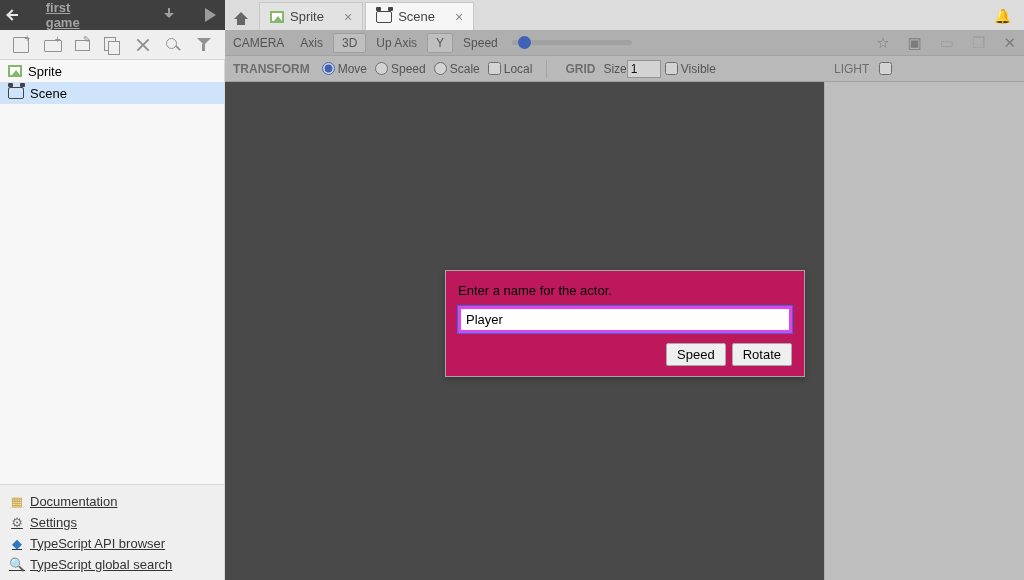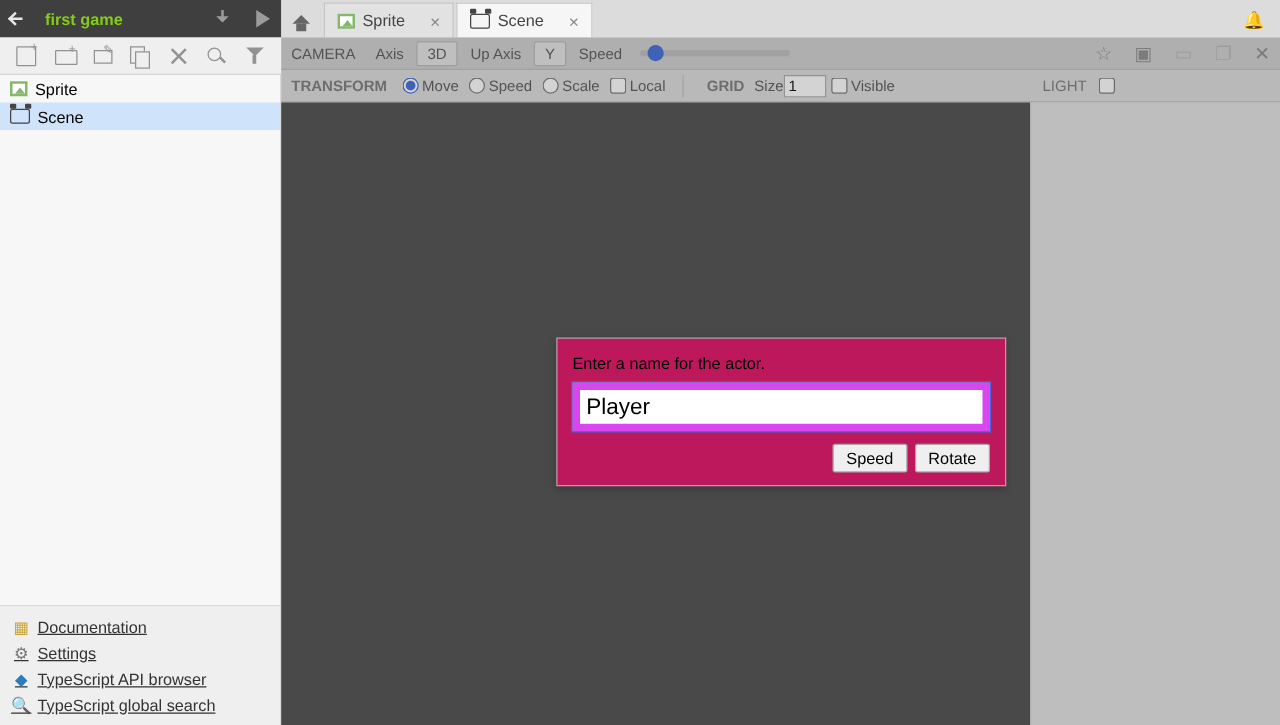--- a/index.html
+++ b/index.html
@@ -1,22 +1,22 @@
 <!DOCTYPE html>
 <html><head>
 <meta charset="utf-8">
 <style>
   * { box-sizing: border-box; margin: 0; padding: 0; font-family: Arial, Helvetica, sans-serif; }
   html, body { width: 1024px; height: 580px; overflow: hidden; background: #e6e6e6; }
 
   
   .projectbar {
     position: absolute; left: 0; top: 0; width: 225px; height: 30px;
-    background: #3f3f3f; color: #84cc16; display: flex; align-items: center;
-    padding: 0 8px; gap: 18px; font-size: 13px;
+    background: #3f3f3f; color: #a3a3a3; display: flex; align-items: center;
+    padding: 0 8px; gap: 28px; font-size: 13px; text-decoration: underline;
   }
   .projectbar .back { width: 10px; height: 10px; display:inline-block; position:relative;}
   .projectbar .back::before { content:""; position:absolute; width:10px; height:2px; background:#e8e8e8; top:4px; left:0;}
   .projectbar .back::after { content:""; position:absolute; width:6px; height:6px; border-left:2px solid #e8e8e8; border-bottom:2px solid #e8e8e8; transform:rotate(45deg); top:1px; left:0;}
   .projectbar .spacer { flex:1; }
   .projectbar .dl, .projectbar .play { width:14px; height:14px; opacity:.55; }
   .dl { position:relative; }
   .dl::before { content:""; position:absolute; left:6px; top:0; width:2px; height:9px; background:#e8e8e8;}
   .dl::after  { content:""; position:absolute; left:2px; top:5px; width:0; height:0; border-left:5px solid transparent; border-right:5px solid transparent; border-top:5px solid #e8e8e8;}
   .play { position:relative; opacity:.85;}
@@ -123,22 +123,22 @@
   }
 
   
   .dim{position:absolute;left:225px;right:0;top:30px;bottom:0;background:rgba(80,80,80,0.25);}
   .dialog{
     position:absolute; width:360px; left:445px; top:270px;
     background:#be185d; border:1px solid #a5a5a5; padding:12px 12px 10px 12px;
     font-size:13px; box-shadow:0 2px 6px rgba(0,0,0,.25);
   }
   .dialog input[type=text]{
-    width:100%; margin-top:8px; padding:3px 5px; font-size:18px;
-    border:6px solid #d946ef; outline:1px solid #3a68d8;
+    width:100%; margin-top:8px; padding:3px 5px; font-size:13px;
+    border:3px solid #d946ef; outline:1px solid #3a68d8;
   }
   .dialog .btns{display:flex;justify-content:flex-end;gap:6px;margin-top:10px;}
   .dialog .btns button{
     padding:3px 10px; font-size:13px; background:#efefef;
     border:1px solid #a9a9a9; border-radius:2px;
   }
 </style>
 </head>
 <body>
 

